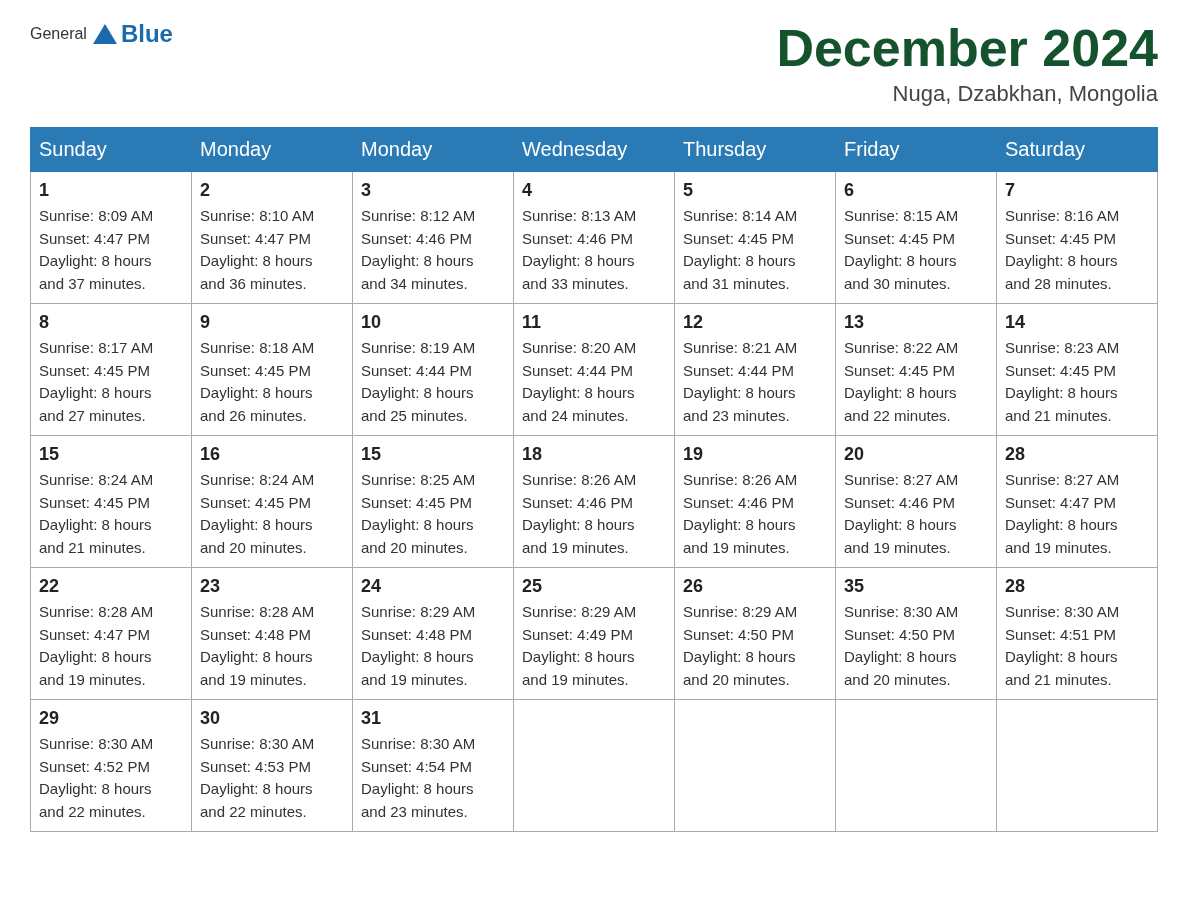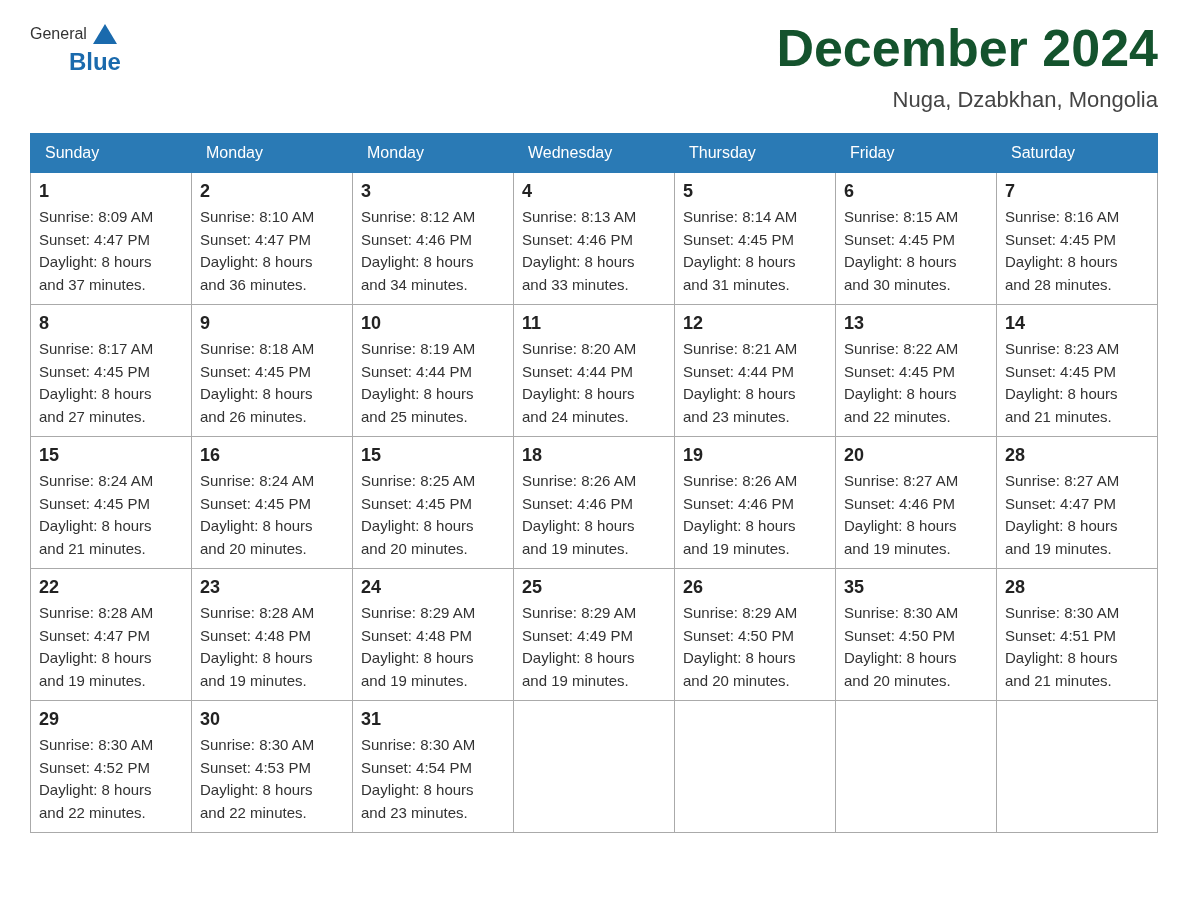--- a/index.html
+++ b/index.html
@@ -11,54 +11,54 @@
       padding: 20px 30px;
     }
     .header {
       display: flex;
       justify-content: space-between;
       align-items: flex-start;
       margin-bottom: 20px;
     }
     .logo {
       display: flex;
-      flex-direction: column;
-      align-items: flex-end;
+      flex-direction: row;
+      align-items: center;
     }
     .logo-general { color: #333; }
     .logo-blue {
       color: #1a6aad;
       font-size: 24px;
       font-weight: bold;
     }
     .title-section {
       text-align: right;
     }
     .month-title {
       font-size: 52px;
       font-weight: bold;
       color: #14532d;
       line-height: 1.1;
     }
     .location {
       font-size: 22px;
       color: #444;
-      margin-top: 10px;
+      margin-top: 4px;
     }
     table {
       width: 100%;
       border-collapse: collapse;
       table-layout: fixed;
     }
     th {
       background-color: #2a7ab5;
       color: white;
-      padding: 10px 14px;
+      padding: 10px 8px;
       text-align: left;
-      font-size: 16px;
+      font-size: 20px;
       font-weight: normal;
       border: 1px solid #2a7ab5;
     }
     td {
       border: 1px solid #aaa;
       vertical-align: top;
       padding: 8px;
       height: 120px;
       background: #fff;
     }

